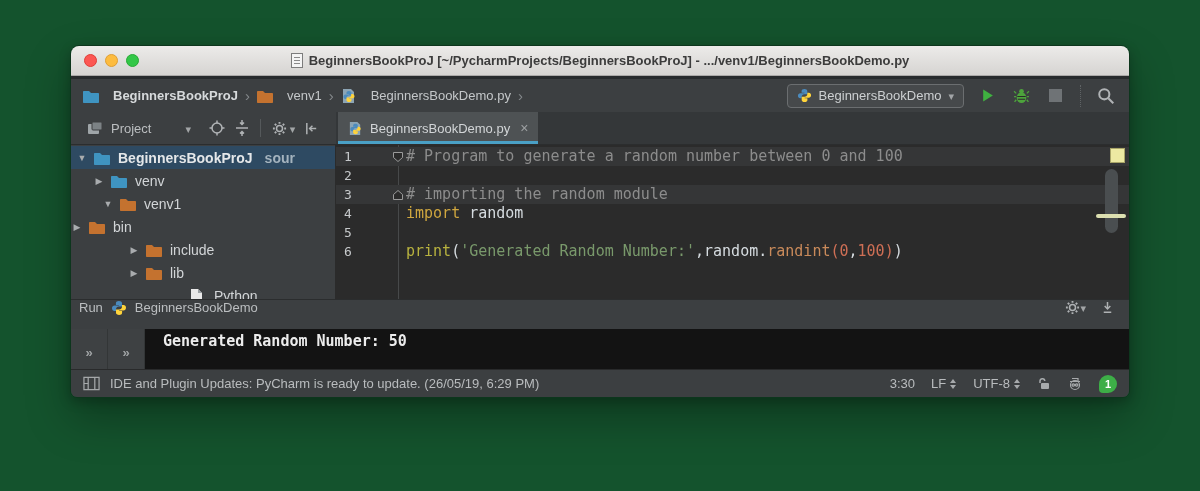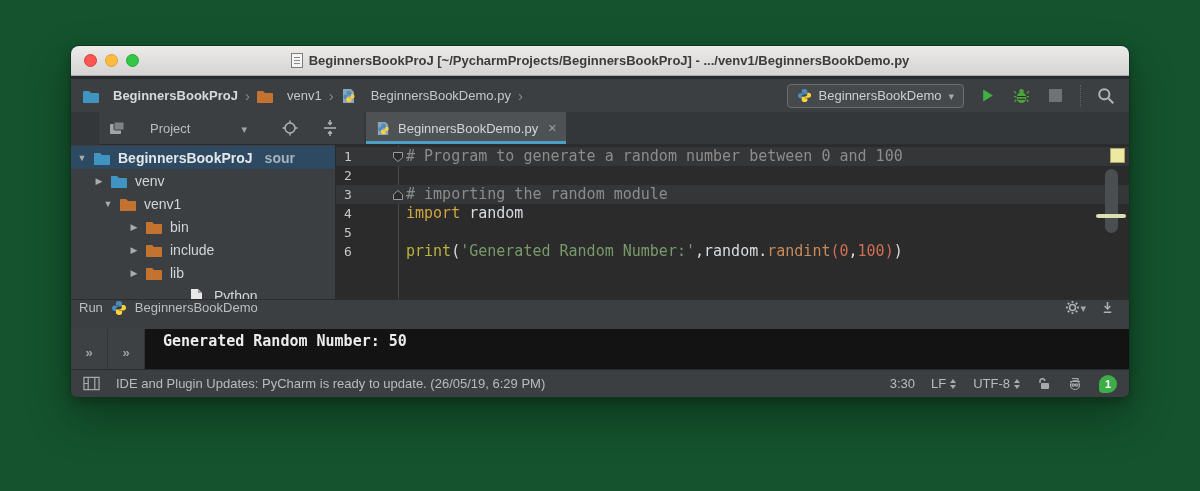--- a/index.html
+++ b/index.html
@@ -47,21 +47,21 @@
   }
   .caret-down::before { content:"\25BE"; color:#A2A5A7; font-size:11px; }
   .icon-btn { display:flex; align-items:center; justify-content:center; width:22px; height:22px; }
   .stop-square { width:13px; height:13px; background:#6F7376; }
   .dotted-sep { width:1px; height:22px; border-left:1px dotted #5F6365; margin:0 2px; }
 
   
   .row2 { height:33px; flex:0 0 33px; display:flex; background:#343739; }
   .project-header {
     width:265px; flex:0 0 265px; background:#3C3F41; border-bottom:1px solid #2B2D2E;
-    display:flex; align-items:center; padding:0 10px; gap:25px; color:#BBBEC0; font-size:13px;margin-left:28px;
+    display:flex; align-items:center; padding:0 16px; gap:8px; color:#BBBEC0; font-size:13px;
   }
   .ph-sep { width:1px; height:18px; background:#55595B; margin:0 2px; }
   .tabbar { flex:1; display:flex; align-items:stretch; border-bottom:1px solid #2B2D2E; }
   .tab {
     margin-left:2px; background:#4E5254; display:flex; align-items:center; gap:7px;
     padding:0 10px; color:#D2D5D7; font-size:13px; position:relative;
   }
   .tab-underline { position:absolute; left:0; right:0; bottom:0; height:3px; background:#4AA0C6; }
   .tab-close { color:#9DA0A2; font-size:14px; margin-left:3px; }
   .tab-close::before { content:"\00D7"; }
@@ -115,21 +115,21 @@
   .chevrons { margin-top:16px; color:#A0A3A5; font-size:13px; font-weight:bold; }
   .chevrons::before { content:"\00BB"; }
   .console-out {
     flex:1; color:#ECECEC; font-family:"DejaVu Sans Mono", monospace; font-size:15px; font-weight:bold;
     padding:3px 0 0 18px; white-space:pre;
   }
 
   
   .statusbar {
     height:28px; flex:0 0 28px; background:#3C3F41; border-top:1px solid #292A2B;
-    display:flex; align-items:center; padding:0 12px; gap:16px; color:#B9BCBE; font-size:13px;text-align:right;
+    display:flex; align-items:center; padding:0 12px; gap:10px; color:#B9BCBE; font-size:13px;text-align:right;
   }
   .sb-right { margin-left:auto; display:flex; align-items:center; gap:16px; }
   .sb-item { display:flex; align-items:center; gap:3px; }
   .updown { position:relative; width:8px; height:12px; display:inline-block; }
   .updown::before, .updown::after { content:""; position:absolute; left:1px; border-left:3px solid transparent; border-right:3px solid transparent; }
   .updown::before { top:1px; border-bottom:4px solid #A7AAAC; }
   .updown::after { bottom:1px; border-top:4px solid #A7AAAC; }
   .notif-badge {
     width:18px; height:18px; border-radius:50% 50% 50% 4px; background:#3DAE47;
     color:#fff; font-size:11px; font-weight:bold; display:flex; align-items:center; justify-content:center;
@@ -320,21 +320,21 @@
           </div>
           <div class="tree-row" style="padding-left: 31px;">
             <span class="tree-arrow down"></span>
             <span class="tree-icon">
               <svg width="16" height="14" viewBox="0 0 16 14">
                 <path fill="#C4722F" d="M1 2h5l2 2h7c.6 0 1 .4 1 1v8c0 .6-.4 1-1 1H1c-.6 0-1-.4-1-1V3c0-.6.4-1 1-1z"></path>
               </svg>
             </span>
             <span class="tree-label">venv1</span>
           </div>
-          <div class="tree-row" style="padding-left: 57px;">
+          <div class="tree-row" style="">
             <span class="tree-arrow right"></span>
             <span class="tree-icon">
               <svg width="16" height="14" viewBox="0 0 16 14">
                 <path fill="#C4722F" d="M1 2h5l2 2h7c.6 0 1 .4 1 1v8c0 .6-.4 1-1 1H1c-.6 0-1-.4-1-1V3c0-.6.4-1 1-1z"></path>
               </svg>
             </span>
             <span class="tree-label">bin</span>
           </div>
           <div class="tree-row" style="padding-left: 57px;">
             <span class="tree-arrow right"></span>

